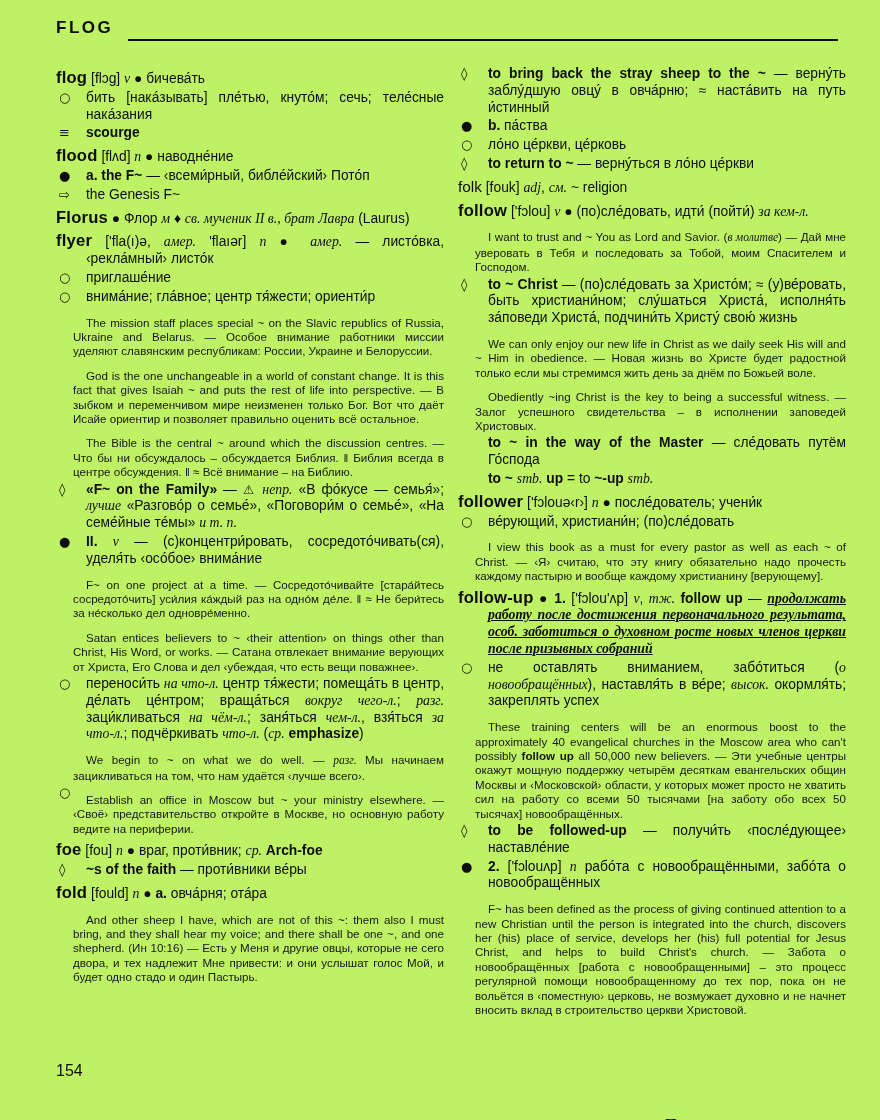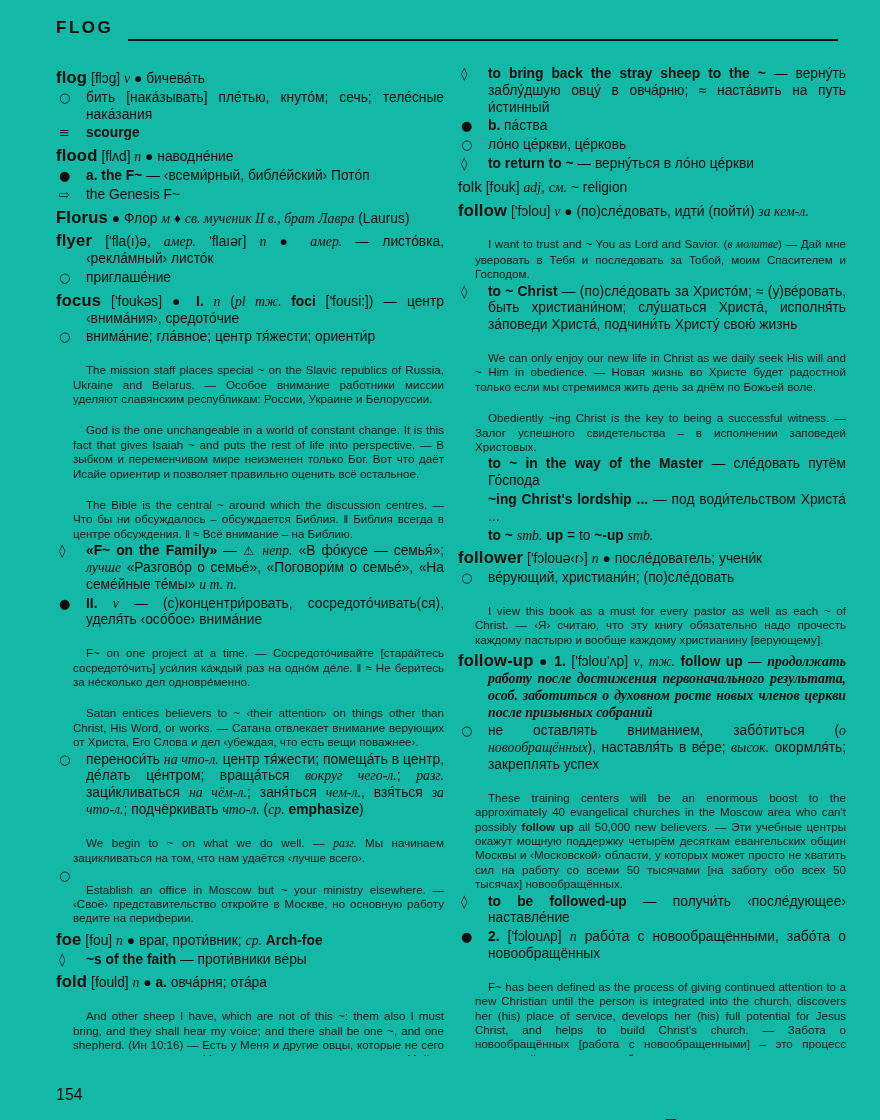--- a/index.html
+++ b/index.html
@@ -1,40 +1,40 @@
 <!DOCTYPE html>
 <html><head>
 <meta charset="utf-8">
 <style>
   html,body{margin:0;padding:0;background:#e8e8e6;}
   .page{
-    position:relative;width:880px;height:1120px;background:#14b8a6;
+    position:relative;width:880px;height:1120px;background:#bef264;
     font-family:"Liberation Sans","DejaVu Sans",sans-serif;color:#0d0d0d;
     overflow:hidden;margin:0 auto;
   }
   .hdr{position:absolute;left:56px;top:18px;width:784px;height:26px;}
   .hdr-word{font-size:17px;font-weight:bold;letter-spacing:2.5px;}
   .hdr-rule{position:absolute;left:72px;top:21px;width:710px;height:2px;background:#111;}
   .col{position:absolute;top:64px;width:388px;height:992px;overflow:hidden;text-align:justify;}
   .col-left{left:56px;}
   .col-right{left:458px;}
   .line{position:relative;font-size:13.8px;line-height:16.8px;}
   .entry{padding-left:30px;text-indent:-30px;margin-top:6px;}
   .sense{padding-left:30px;margin-top:2px;}
   .phrase{padding-left:30px;margin-top:2px;}
-  .ex{margin-left:17px;text-indent:13px;margin-top:17px;font-size:11.6px;line-height:14.4px;color:#161616;}
+  .ex{margin-left:17px;text-indent:13px;margin-top:10px;font-size:11.6px;line-height:14.4px;color:#161616;}
   .marker{position:absolute;left:3px;top:0;font-size:13px;font-family:"DejaVu Sans",sans-serif;}
   .r-hw{font-weight:bold;font-size:16.6px;letter-spacing:.2px;}
   .r-hwn{font-size:15.4px;}
   .r-b{font-weight:bold;}
   .r-n{}
   .r-i{font-family:"Liberation Serif","DejaVu Serif",serif;font-style:italic;}
-  .r-bi{font-family:"Liberation Serif","DejaVu Serif",serif;font-style:italic;font-weight:bold;}
+  .r-bi{font-family:"Liberation Serif","DejaVu Serif",serif;font-style:italic;font-weight:bold;text-decoration:underline;}
   .r-w{font-family:"DejaVu Sans",sans-serif;font-size:12.5px;}
-  .ftr-num{position:absolute;left:56px;top:1062px;font-size:16px;margin-top:24px;}
+  .ftr-num{position:absolute;left:56px;top:1062px;font-size:16px;}
   .ftr-note{position:absolute;right:38px;top:1116px;font-family:"Liberation Serif","DejaVu Serif",serif;font-weight:bold;font-size:15px;}
 </style>
 </head>
 <body>
 
 <div class="page">
   <div class="hdr">
     <span class="hdr-word">FLOG</span>
     <span class="hdr-rule"></span>
   </div>
@@ -42,21 +42,20 @@
   <div class="col col-left" id="col-left">
       <div class="line entry"><span class="r-hw">flog</span><span class="r-n"> [flɔg] </span><span class="r-i">v</span><span class="r-n"> ● бичева́ть</span></div>
       <div class="line sense"><span class="marker">○</span><span class="r-n">бить [нака́зывать] пле́тью, кнуто́м; сечь; теле́сные нака́зания</span></div>
       <div class="line sense"><span class="marker">≡</span><span class="r-b">scourge</span></div>
       <div class="line entry"><span class="r-hw">flood</span><span class="r-n"> [flʌd] </span><span class="r-i">n</span><span class="r-n"> ● наводне́ние</span></div>
       <div class="line sense"><span class="marker">●</span><span class="r-b">a. the F~</span><span class="r-n"> — ‹всеми́рный, библе́йский› Пото́п</span></div>
       <div class="line sense"><span class="marker">⇨</span><span class="r-n">the Genesis F~</span></div>
       <div class="line entry"><span class="r-hw">Florus</span><span class="r-n"> ● Флор </span><span class="r-i">м</span><span class="r-n"> ♦ </span><span class="r-i">св. мученик II в., брат Лавра</span><span class="r-n"> (Laurus)</span></div>
       <div class="line entry"><span class="r-hw">flyer</span><span class="r-n"> ['fla(ı)ə, </span><span class="r-i">амер.</span><span class="r-n"> 'flaıər] </span><span class="r-i">n</span><span class="r-n"> ● </span><span class="r-i">амер.</span><span class="r-n"> — листо́вка, ‹рекла́мный› листо́к</span></div>
       <div class="line sense"><span class="marker">○</span><span class="r-n">приглаше́ние</span></div>
-      <div class="line entry"><span class="r-hw">focus</span><span class="r-n"> ['foukəs] ● </span><span class="r-b">I.</span><span class="r-n"> </span><span class="r-i">n</span><span class="r-n"> (</span><span class="r-i">pl тж.</span><span class="r-n"> </span><span class="r-b">foci</span><span class="r-n"> ['fousi:]) — центр ‹внима́ния›, средото́чие</span></div>
       <div class="line sense"><span class="marker">○</span><span class="r-n">внима́ние; гла́вное; центр тя́жести; ориенти́р</span></div>
       <div class="line ex"><span class="r-n">The mission staff places special ~ on the Slavic republics of Russia, Ukraine and Belarus. — Особое внимание работники миссии уделяют славянским республикам: России, Украине и Белоруссии.</span></div>
       <div class="line ex"><span class="r-n">God is the one unchangeable in a world of constant change. It is this fact that gives Isaiah ~ and puts the rest of life into perspective. — В зыбком и переменчивом мире неизменен только Бог. Вот что даёт Исайе ориентир и позволяет правильно оценить всё остальное.</span></div>
       <div class="line ex"><span class="r-n">The Bible is the central ~ around which the discussion centres. — Что бы ни обсуждалось – обсуждается Библия. ‖ Библия всегда в центре обсуждения. ‖ ≈ Всё внимание – на Библию.</span></div>
       <div class="line sense"><span class="marker">◊</span><span class="r-b">«F~ on the Family»</span><span class="r-n"> — </span><span class="r-w">⚠</span><span class="r-n"> </span><span class="r-i">непр.</span><span class="r-n"> «В фо́кусе — семья́»; </span><span class="r-i">лучше</span><span class="r-n"> «Разгово́р о семье́», «Поговори́м о семье́», «На семе́йные те́мы» </span><span class="r-i">и т. п.</span></div>
       <div class="line sense"><span class="marker">●</span><span class="r-b">II.</span><span class="r-n"> </span><span class="r-i">v</span><span class="r-n"> — (с)концентри́ровать, сосредото́чивать(ся), уделя́ть ‹осо́бое› внима́ние</span></div>
       <div class="line ex"><span class="r-n">F~ on one project at a time. — Сосредото́чивайте [стара́йтесь сосредото́чить] уси́лия ка́ждый раз на одно́м де́ле. ‖ ≈ Не бери́тесь за не́сколько дел одновре́менно.</span></div>
       <div class="line ex"><span class="r-n">Satan entices believers to ~ ‹their attention› on things other than Christ, His Word, or works. — Сатана отвлекает внимание верующих от Христа, Его Слова и дел ‹убеждая, что есть вещи поважнее›.</span></div>
       <div class="line sense"><span class="marker">○</span><span class="r-n">переноси́ть </span><span class="r-i">на что-л.</span><span class="r-n"> центр тя́жести; помеща́ть в центр, де́лать це́нтром; враща́ться </span><span class="r-i">вокруг чего-л.</span><span class="r-n">; </span><span class="r-i">разг.</span><span class="r-n"> заци́кливаться </span><span class="r-i">на чём-л.</span><span class="r-n">; заня́ться </span><span class="r-i">чем-л.</span><span class="r-n">, взя́ться </span><span class="r-i">за что-л.</span><span class="r-n">; подчёркивать </span><span class="r-i">что-л.</span><span class="r-n"> (</span><span class="r-i">ср.</span><span class="r-n"> </span><span class="r-b">emphasize</span><span class="r-n">)</span></div>
       <div class="line ex"><span class="r-n">We begin to ~ on what we do well. — </span><span class="r-i">разг.</span><span class="r-n"> Мы начинаем зацикливаться на том, что нам удаётся ‹лучше всего›.</span></div>
@@ -72,21 +71,20 @@
       <div class="line sense"><span class="marker">●</span><span class="r-b">b.</span><span class="r-n"> па́ства</span></div>
       <div class="line sense"><span class="marker">○</span><span class="r-n">ло́но це́ркви, це́рковь</span></div>
       <div class="line sense"><span class="marker">◊</span><span class="r-b">to return to ~</span><span class="r-n"> — верну́ться в ло́но це́ркви</span></div>
       <div class="line entry"><span class="r-hwn">folk</span><span class="r-n"> [fouk] </span><span class="r-i">adj</span><span class="r-n">, </span><span class="r-i">см.</span><span class="r-n"> ~ religion</span></div>
       <div class="line entry"><span class="r-hw">follow</span><span class="r-n"> ['fɔlou] </span><span class="r-i">v</span><span class="r-n"> ● (по)сле́довать, идти́ (пойти́) </span><span class="r-i">за кем-л.</span></div>
       <div class="line ex"><span class="r-n">I want to trust and ~ You as Lord and Savior. (</span><span class="r-i">в молитве</span><span class="r-n">) — Дай мне уверовать в Тебя и последовать за Тобой, моим Спасителем и Господом.</span></div>
       <div class="line sense"><span class="marker">◊</span><span class="r-b">to ~ Christ</span><span class="r-n"> — (по)сле́довать за Христо́м; ≈ (у)ве́ровать, быть христиани́ном; слу́шаться Христа́, исполня́ть за́поведи Христа́, подчини́ть Христу́ свою́ жизнь</span></div>
       <div class="line ex"><span class="r-n">We can only enjoy our new life in Christ as we daily seek His will and ~ Him in obedience. — Новая жизнь во Христе будет радостной только если мы стремимся жить день за днём по Божьей воле.</span></div>
       <div class="line ex"><span class="r-n">Obediently ~ing Christ is the key to being a successful witness. — Залог успешного свидетельства – в исполнении заповедей Христовых.</span></div>
       <div class="line phrase"><span class="r-b">to ~ in the way of the Master</span><span class="r-n"> — сле́довать путём Го́спода</span></div>
-      <div class="line phrase"><span class="r-b">~ing Christ's lordship ...</span><span class="r-n"> — под води́тельством Христа́ ...</span></div>
       <div class="line phrase"><span class="r-b">to ~</span><span class="r-n"> </span><span class="r-i">smb.</span><span class="r-n"> </span><span class="r-b">up</span><span class="r-n"> = to </span><span class="r-b">~-up</span><span class="r-n"> </span><span class="r-i">smb.</span></div>
       <div class="line entry"><span class="r-hw">follower</span><span class="r-n"> ['fɔlouə‹r›] </span><span class="r-i">n</span><span class="r-n"> ● после́дователь; учени́к</span></div>
       <div class="line sense"><span class="marker">○</span><span class="r-n">ве́рующий, христиани́н; (по)сле́довать</span></div>
       <div class="line ex"><span class="r-n">I view this book as a must for every pastor as well as each ~ of Christ. — ‹Я› считаю, что эту книгу обязательно надо прочесть каждому пастырю и вообще каждому христианину [верующему].</span></div>
       <div class="line entry"><span class="r-hw">follow-up</span><span class="r-n"> ● </span><span class="r-b">1.</span><span class="r-n"> ['fɔlou'ʌp] </span><span class="r-i">v</span><span class="r-n">, </span><span class="r-i">тж.</span><span class="r-n"> </span><span class="r-b">follow up</span><span class="r-n"> — </span><span class="r-bi">продолжать работу после достижения первоначального результата, особ. заботиться о духовном росте новых членов церкви после призывных собраний</span></div>
       <div class="line sense"><span class="marker">○</span><span class="r-n">не оставлять вниманием, забо́титься (</span><span class="r-i">о новообращённых</span><span class="r-n">), наставля́ть в ве́ре; </span><span class="r-i">высок.</span><span class="r-n"> окормля́ть; закреплять успех</span></div>
       <div class="line ex"><span class="r-n">These training centers will be an enormous boost to the approximately 40 evangelical churches in the Moscow area who can't possibly </span><span class="r-b">follow up</span><span class="r-n"> all 50,000 new believers. — Эти учебные центры окажут мощную поддержку четырём десяткам евангельских общин Москвы и ‹Московской› области, у которых может просто не хватить сил на работу со всеми 50 тысячами [на заботу обо всех 50 тысячах] новообращённых.</span></div>
       <div class="line sense"><span class="marker">◊</span><span class="r-b">to be followed-up</span><span class="r-n"> — получи́ть ‹после́дующее› наставле́ние</span></div>
       <div class="line sense"><span class="marker">●</span><span class="r-b">2.</span><span class="r-n"> ['fɔlouʌp] </span><span class="r-i">n</span><span class="r-n"> рабо́та с новообращёнными, забо́та о новообращённых</span></div>
       <div class="line ex"><span class="r-n">F~ has been defined as the process of giving continued attention to a new Christian until the person is integrated into the church, discovers her (his) place of service, develops her (his) full potential for Jesus Christ, and helps to build Christ's church. — Забота о новообращённых [работа с новообращенными] – это процесс регулярной помощи новообращенному до тех пор, пока он не вольётся в ‹поместную› церковь, не возмужает духовно и не начнет вносить вклад в строительство церкви Христовой.</span></div>

